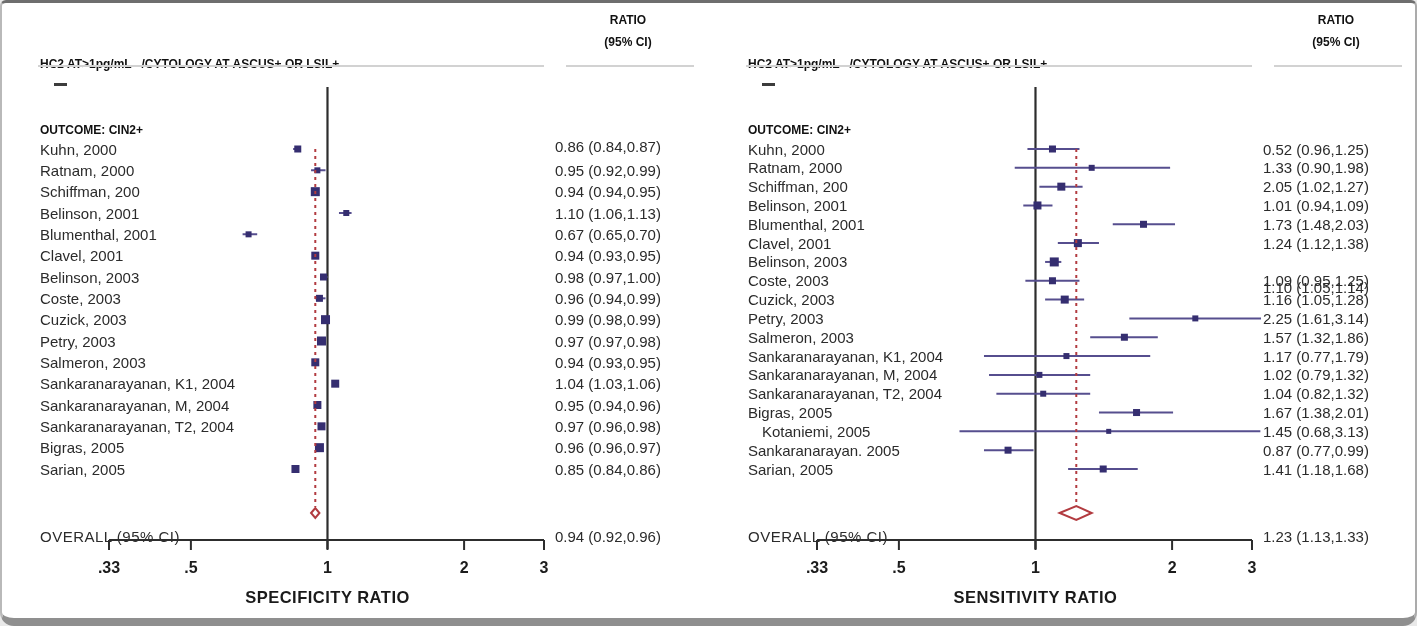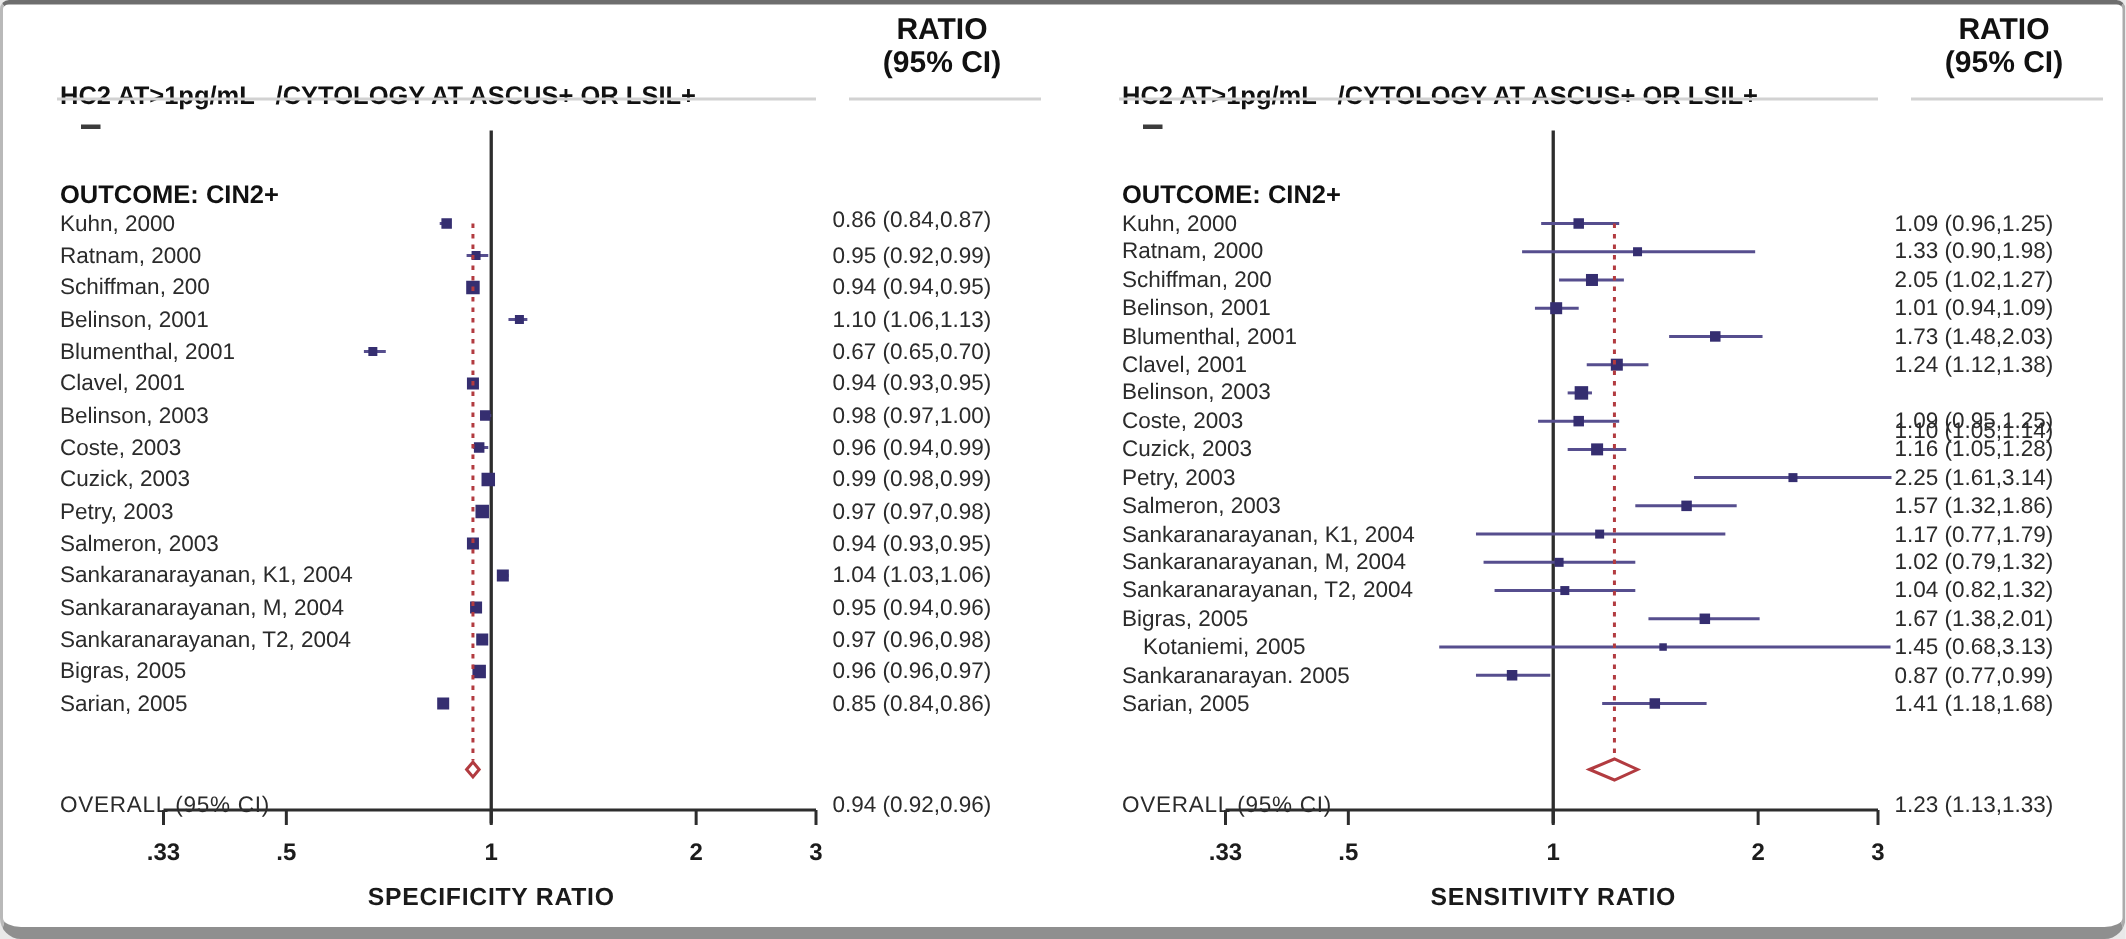--- a/index.html
+++ b/index.html
@@ -5,26 +5,26 @@
   html,body{margin:0;padding:0;background:#e9e9e9;}
   .frame{
     position:relative;width:1417px;height:626px;background:#ffffff;
     box-sizing:border-box;overflow:hidden;
     border-top:3px solid #6e6e6e;border-left:2px solid #b9b9b9;border-right:2px solid #ababab;
     border-bottom:8px solid #8f8f8f;border-radius:6px 6px 14px 14px;
     font-family:"Liberation Sans", sans-serif;
   }
   .panel{position:absolute;top:0;width:707px;height:626px;}
   .panel-title{
-    position:absolute;left:36px;top:6px;font-size:17px;font-weight:bold;color:#111;
+    position:absolute;left:36px;top:6px;font-size:12px;font-weight:bold;color:#111;
     line-height:22px;white-space:pre;letter-spacing:0px;
   }
   .ratio-head{
     position:absolute;left:556px;top:6px;width:136px;text-align:center;
-    font-size:20px;font-weight:bold;color:#111;line-height:22px;
+    font-size:12px;font-weight:bold;color:#111;line-height:22px;
   }
   .rule{position:absolute;top:62px;height:2px;background:#d2d2d2;}
   .main-rule{left:34px;width:506px;}
   .ratio-rule{left:562px;width:128px;}
   .top-dash{position:absolute;left:50px;top:80px;width:13px;height:3px;background:#3c3c3c;}
   .rows{position:absolute;inset:0;}
   .study-label,.study-ratio,.overall-label,.overall-ratio{
     position:absolute;font-size:15px;color:#2b2b2b;line-height:19px;white-space:nowrap;
   }
   .study-label,.overall-label{left:36px;}
@@ -199,21 +199,21 @@
         <line x1="323.49033792078836" y1="537" x2="323.49033792078836" y2="547" stroke="#2d2d2d" stroke-width="2"></line>
         <text x="323.49033792078836" y="570" text-anchor="middle" font-size="16" font-weight="bold" fill="#1c1c1c" font-family="&quot;Liberation Sans&quot;, sans-serif">1</text>
         <line x1="460.0927256622649" y1="537" x2="460.0927256622649" y2="547" stroke="#2d2d2d" stroke-width="2"></line>
         <text x="460.0927256622649" y="570" text-anchor="middle" font-size="16" font-weight="bold" fill="#1c1c1c" font-family="&quot;Liberation Sans&quot;, sans-serif">2</text>
         <line x1="540" y1="537" x2="540" y2="547" stroke="#2d2d2d" stroke-width="2"></line>
         <text x="540" y="570" text-anchor="middle" font-size="16" font-weight="bold" fill="#1c1c1c" font-family="&quot;Liberation Sans&quot;, sans-serif">3</text>
         <text x="323.49033792078836" y="600" text-anchor="middle" font-size="16.5" font-weight="bold" fill="#1a1a1a" letter-spacing="0.5" font-family="&quot;Liberation Sans&quot;, sans-serif">SENSITIVITY RATIO</text>
       </svg>
     <div class="rows">
         <div class="study-label" style="top: 136.5px;">Kuhn, 2000</div>
-        <div class="study-ratio" style="top: 136.5px;">1.09 (0.96,1.25)</div>
+        <div class="study-ratio" style="top: 136.5px;">0.52 (0.96,1.25)</div>
         <div class="study-label" style="top: 155.324px;">Ratnam, 2000</div>
         <div class="study-ratio" style="top: 155.324px;">1.33 (0.90,1.98)</div>
         <div class="study-label" style="top: 174.147px;">Schiffman, 200</div>
         <div class="study-ratio" style="top: 174.147px;">2.05 (1.02,1.27)</div>
         <div class="study-label" style="top: 192.971px;">Belinson, 2001</div>
         <div class="study-ratio" style="top: 192.971px;">1.01 (0.94,1.09)</div>
         <div class="study-label" style="top: 211.794px;">Blumenthal, 2001</div>
         <div class="study-ratio" style="top: 211.794px;">1.73 (1.48,2.03)</div>
         <div class="study-label" style="top: 230.618px;">Clavel, 2001</div>
         <div class="study-ratio" style="top: 230.618px;">1.24 (1.12,1.38)</div>

